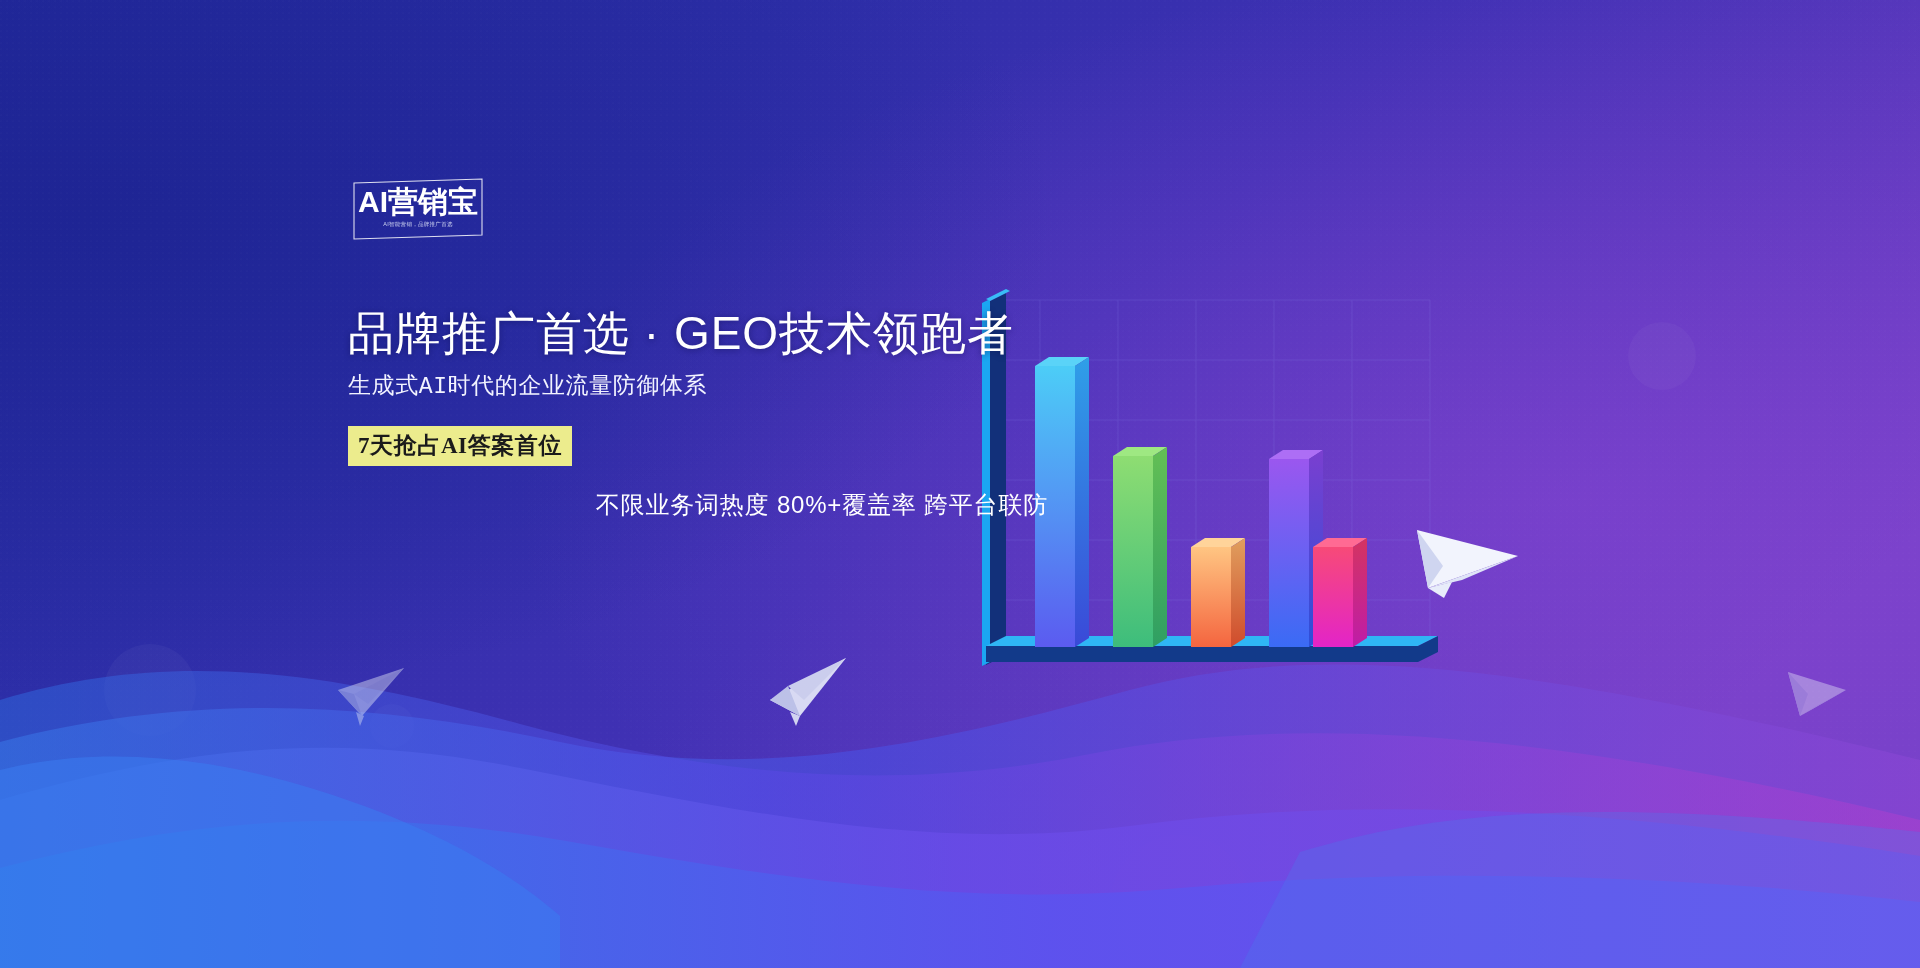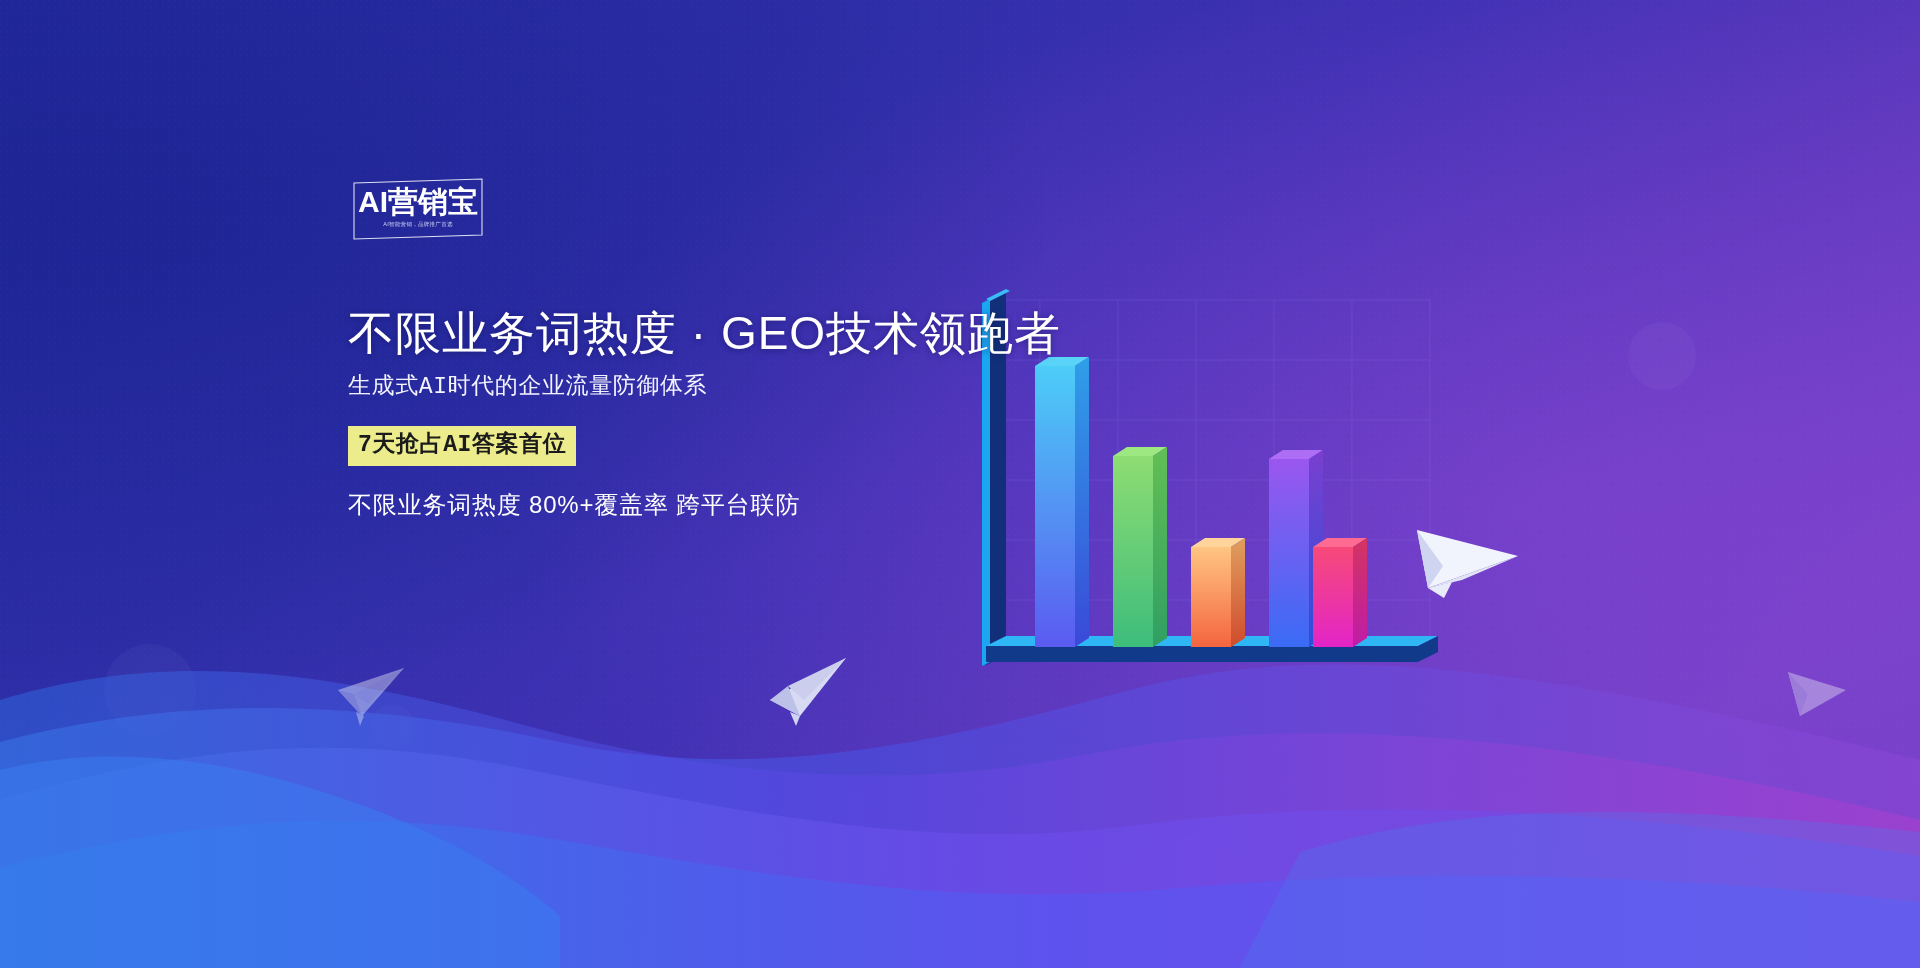--- a/index.html
+++ b/index.html
@@ -101,31 +101,32 @@
   #highlight-line {
     display: inline-block;
     background: #ecec8d;
     color: #1b1b1b;
     font-size: 23px;
     font-weight: 700;
     line-height: 1;
     padding: 8px 10px 9px 10px;
     letter-spacing: 0.6px;
     white-space: nowrap;
-    font-family: Liberation Mono, monospace;
+    font-family: Liberation Serif, serif;
     text-align: right;
   }
   #metrics-line {
     color: #ffffff;
     font-size: 24px;
     line-height: 1;
     letter-spacing: 0.8px;
     margin: 0;
     white-space: nowrap;
     font-family: "Liberation Sans", sans-serif;
+    text-align: right;
   }
 </style>
 </head>
 <body>
 
 <div id="banner">
 
   <svg class="layer" id="bg-svg" viewBox="0 0 1920 968" preserveAspectRatio="none">
     <defs>
       <linearGradient id="bgGrad" x1="0" y1="0" x2="1" y2="0.55">
@@ -339,21 +340,21 @@
 
   <div id="logo">
     <svg id="logo-frame" viewBox="0 0 132 62" preserveAspectRatio="none">
       <polygon points="2,5 130,1 130,57 2,61" fill="none" stroke="#ffffff" stroke-width="1.1" opacity="0.85"></polygon>
     </svg>
     <div id="logo-text">AI营销宝</div>
     <div id="logo-sub">AI智能营销，品牌推广首选</div>
   </div>
 
   <div id="copy">
-    <h1 id="headline">不限业务词热度 · GEO技术领跑者</h1>
+    <h1 id="headline">品牌推广首选 · GEO技术领跑者</h1>
     <p class="sub-line">生成式AI时代的企业流量防御体系</p>
     <div id="highlight-wrap">
       <span id="highlight-line">7天抢占AI答案首位</span>
     </div>
     <p id="metrics-line">不限业务词热度 80%+覆盖率 跨平台联防</p>
   </div>
 
 </div>
 
 </body></html>

